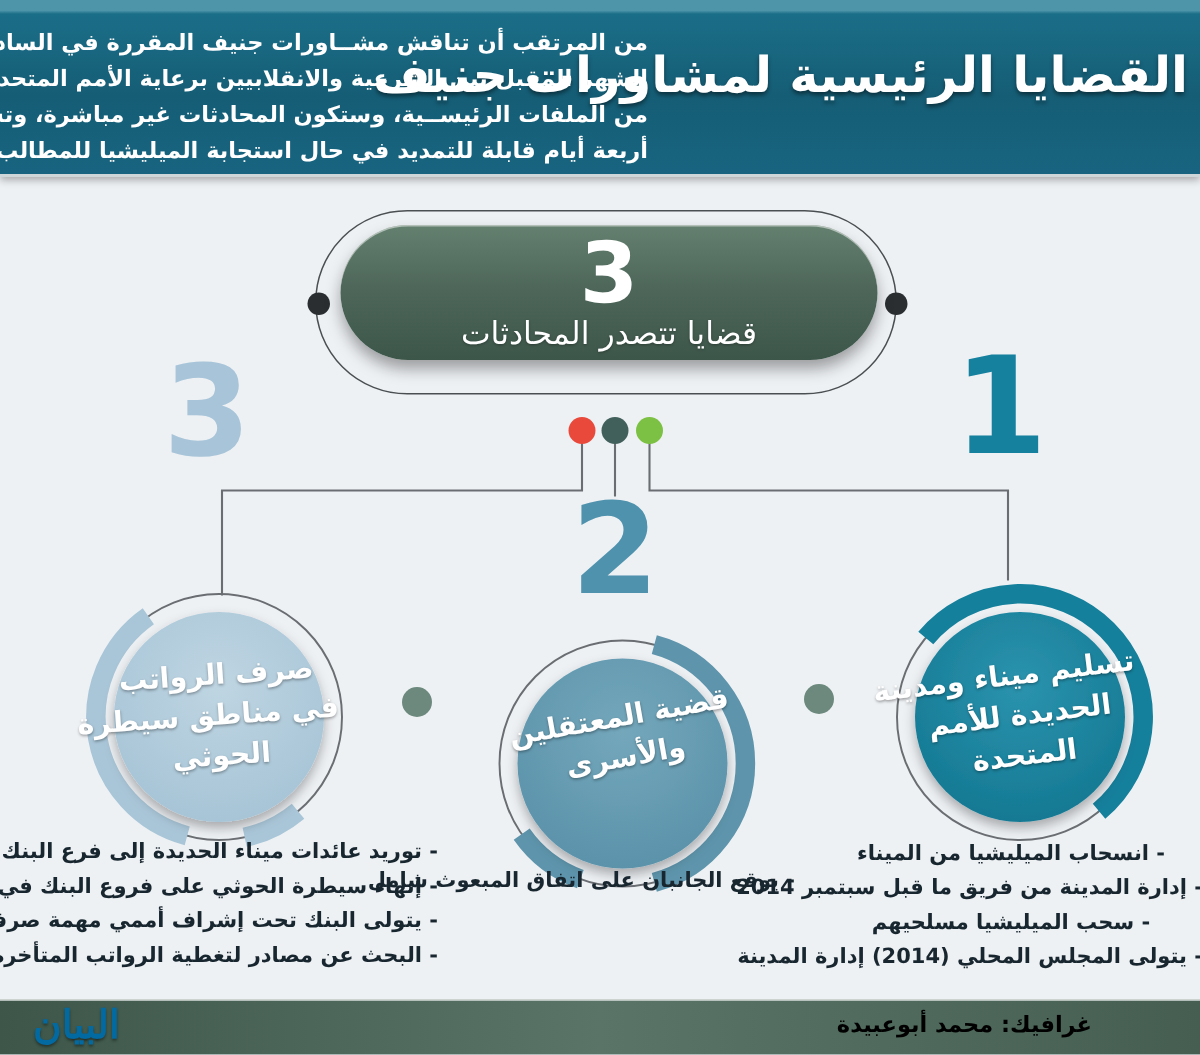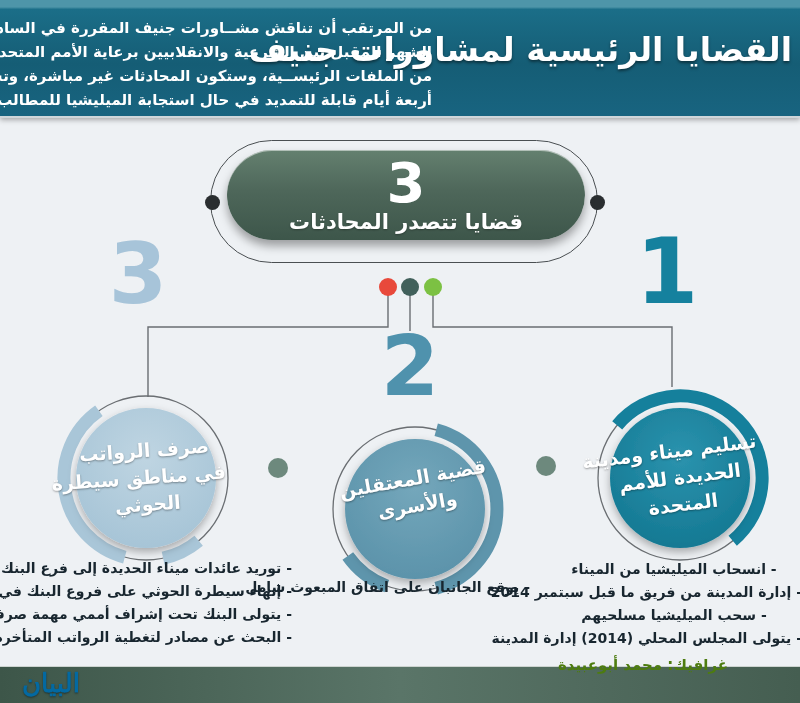--- a/index.html
+++ b/index.html
@@ -20,21 +20,21 @@
   .pill-ring{position:absolute;left:210px;top:140px;width:386px;height:121px;
     border:1.5px solid #4a4f52;border-radius:62px;}
   .ring-dot{position:absolute;width:15px;height:15px;border-radius:50%;background:#2a2e30;}
   .ring-dot.left{left:205px;top:195px;}
   .ring-dot.right{left:590px;top:195px;}
   .pill{position:absolute;left:227px;top:150px;width:358px;height:90px;border-radius:45px;
     background:linear-gradient(180deg,#64806f 0%,#4e675a 45%,#3d564a 100%);
     box-shadow:0 6px 10px rgba(0,0,0,.35), inset 0 1px 0 rgba(255,255,255,.5);
     display:flex;flex-direction:column;align-items:center;justify-content:center;color:#fff;}
   .pill-number{font-size:56px;font-weight:700;line-height:52px;}
-  .pill-label{font-size:21px;font-weight:700;direction:rtl;margin-top:1px;text-shadow:0 1px 2px rgba(0,0,0,.3);}
+  .pill-label{font-size:21px;font-weight:400;direction:rtl;margin-top:1px;text-shadow:0 1px 2px rgba(0,0,0,.3);}
 
   
   .bignum{position:absolute;width:90px;text-align:center;font-weight:700;line-height:92px;}
   .bignum.n1{left:622px;top:226px;font-size:90px;color:#15819e;}
   .bignum.n2{left:365px;top:320px;font-size:84px;color:#4f92ad;}
   .bignum.n3{left:93px;top:228px;font-size:84px;color:#a7c4d9;}
 
   
   .overlay{position:absolute;left:0;top:0;width:800px;height:703px;}
 
@@ -53,21 +53,21 @@
   .bullets.b1{left:546px;top:558px;width:256px;}
   .bullets.b2{left:280px;top:576px;width:250px;}
   .bullets.b3{left:2px;top:557px;width:290px;}
 
   
   .footer{position:absolute;left:0;top:666px;width:800px;height:37px;
     background:linear-gradient(90deg,#3d5649 0%,#5a7568 50%,#455e51 100%);
     border-top:1px solid #cdd4d0;}
   .logo{position:absolute;left:22px;top:668px;color:#0369a1;font-size:26px;font-weight:700;
     font-family:"DejaVu Serif",serif;direction:rtl;text-shadow:0 1px 2px rgba(0,0,0,.4);}
-  .credit{position:absolute;right:72px;top:656px;color:#4d7c0f;font-size:15px;font-weight:700;direction:rtl;}
+  .credit{position:absolute;right:72px;top:674px;color:#000000;font-size:15px;font-weight:700;direction:rtl;}
 </style>
 </head>
 <body>
 
 <div class="canvas">
 
   <svg class="overlay" viewBox="0 0 800 703" xmlns="http://www.w3.org/2000/svg">
     <defs>
       <radialGradient id="g1" cx="50%" cy="35%" r="75%">
         <stop offset="0%" stop-color="#2b93ae"></stop>

